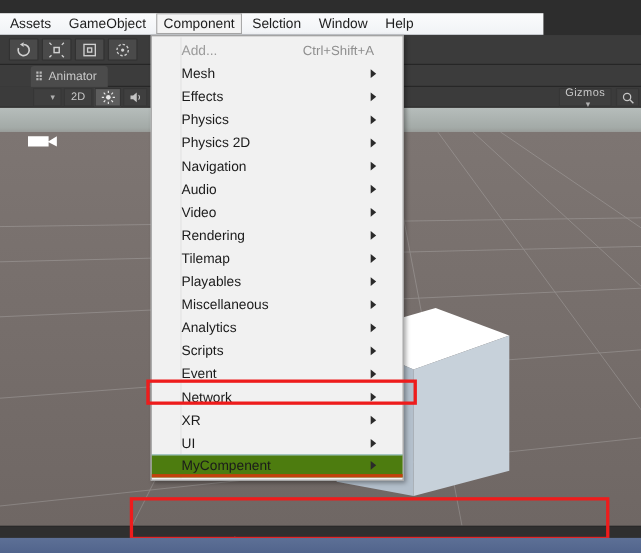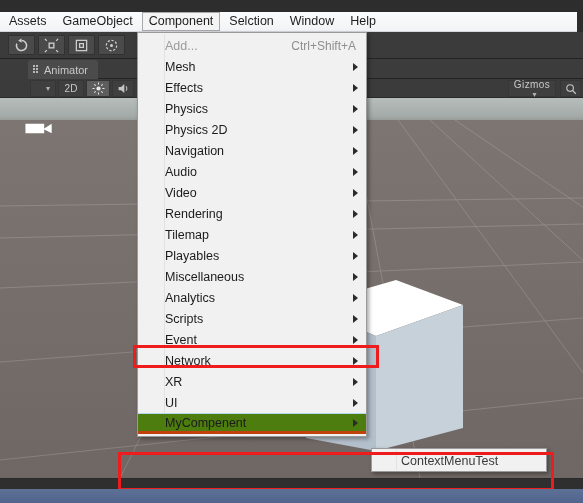--- a/index.html
+++ b/index.html
@@ -22,21 +22,21 @@
     overflow: hidden;
   }
   .titlebar .ttext {
     position: absolute; left: 4px; top: -3px;
     font-size: 11px; color: #2b3a4a; white-space: nowrap;
     letter-spacing: .1px;
   }
 
   
   .menubar {
-    position: absolute; left: 0; top: 12px; width: 577px; height: 20px;
+    position: absolute; left: 0; top: 12px; width: 494px; height: 20px;
     background: linear-gradient(to bottom,#fbfcfd 0%, #f1f3f6 100%);
     border-bottom: 1px solid #d4d8dd;
     display: flex; align-items: center;
   }
   .menubar .mitem {
     font-size: 12.5px; color: #1d1d1d;
     padding: 2px 7px 3px 7px; margin-left: 2px;
     white-space: nowrap; line-height: 14px;
   }
   .menubar .mitem.active {
@@ -168,21 +168,21 @@
     box-shadow: 2px 2px 4px rgba(0,0,0,.35);
     padding: 2px 0 2px 0;
   }
   .dropdown .gutter {
     position: absolute; left: 1px; top: 1px; bottom: 1px; width: 26px;
     background: #f1f1f1; border-right: 1px solid #e2e2e2;
   }
   .mrow {
     position: relative; height: 21px;
     display: flex; align-items: center;
-    padding-left: 27px; padding-right: 8px;
+    padding-left: 27px; padding-right: 24px;
     font-size: 12.5px; color: #1b1b1b;
     white-space: nowrap;
   }
   .mrow.disabled { color: #9b9b9b; }
   .mrow.highlight {
     background: #4d7c0f;
     border-top: 1px solid #b6d6ef;
     border-bottom: 3px solid #c2410c;
   }
   .mrow .short {
@@ -436,22 +436,18 @@
           <span>UI</span>
           <span class="arrow"></span>
         </div>
         <div class="mrow highlight">
           <span>MyCompenent</span>
           <span class="arrow"></span>
         </div>
       </div>
   </div>
 
-  <div class="submenu">
-    <div class="sgutter"></div>
-    <div class="srow">ContextMenuTest</div>
-  </div>
 
   <div class="redbox" id="redbox-scripts" style="border-color: rgb(238, 28, 28);"></div>
   <div class="redbox" id="redbox-mycomponent" style="border-color: rgb(238, 28, 28);"></div>
 
   <div class="taskbar"></div>
 </div>
 
 </body></html>

